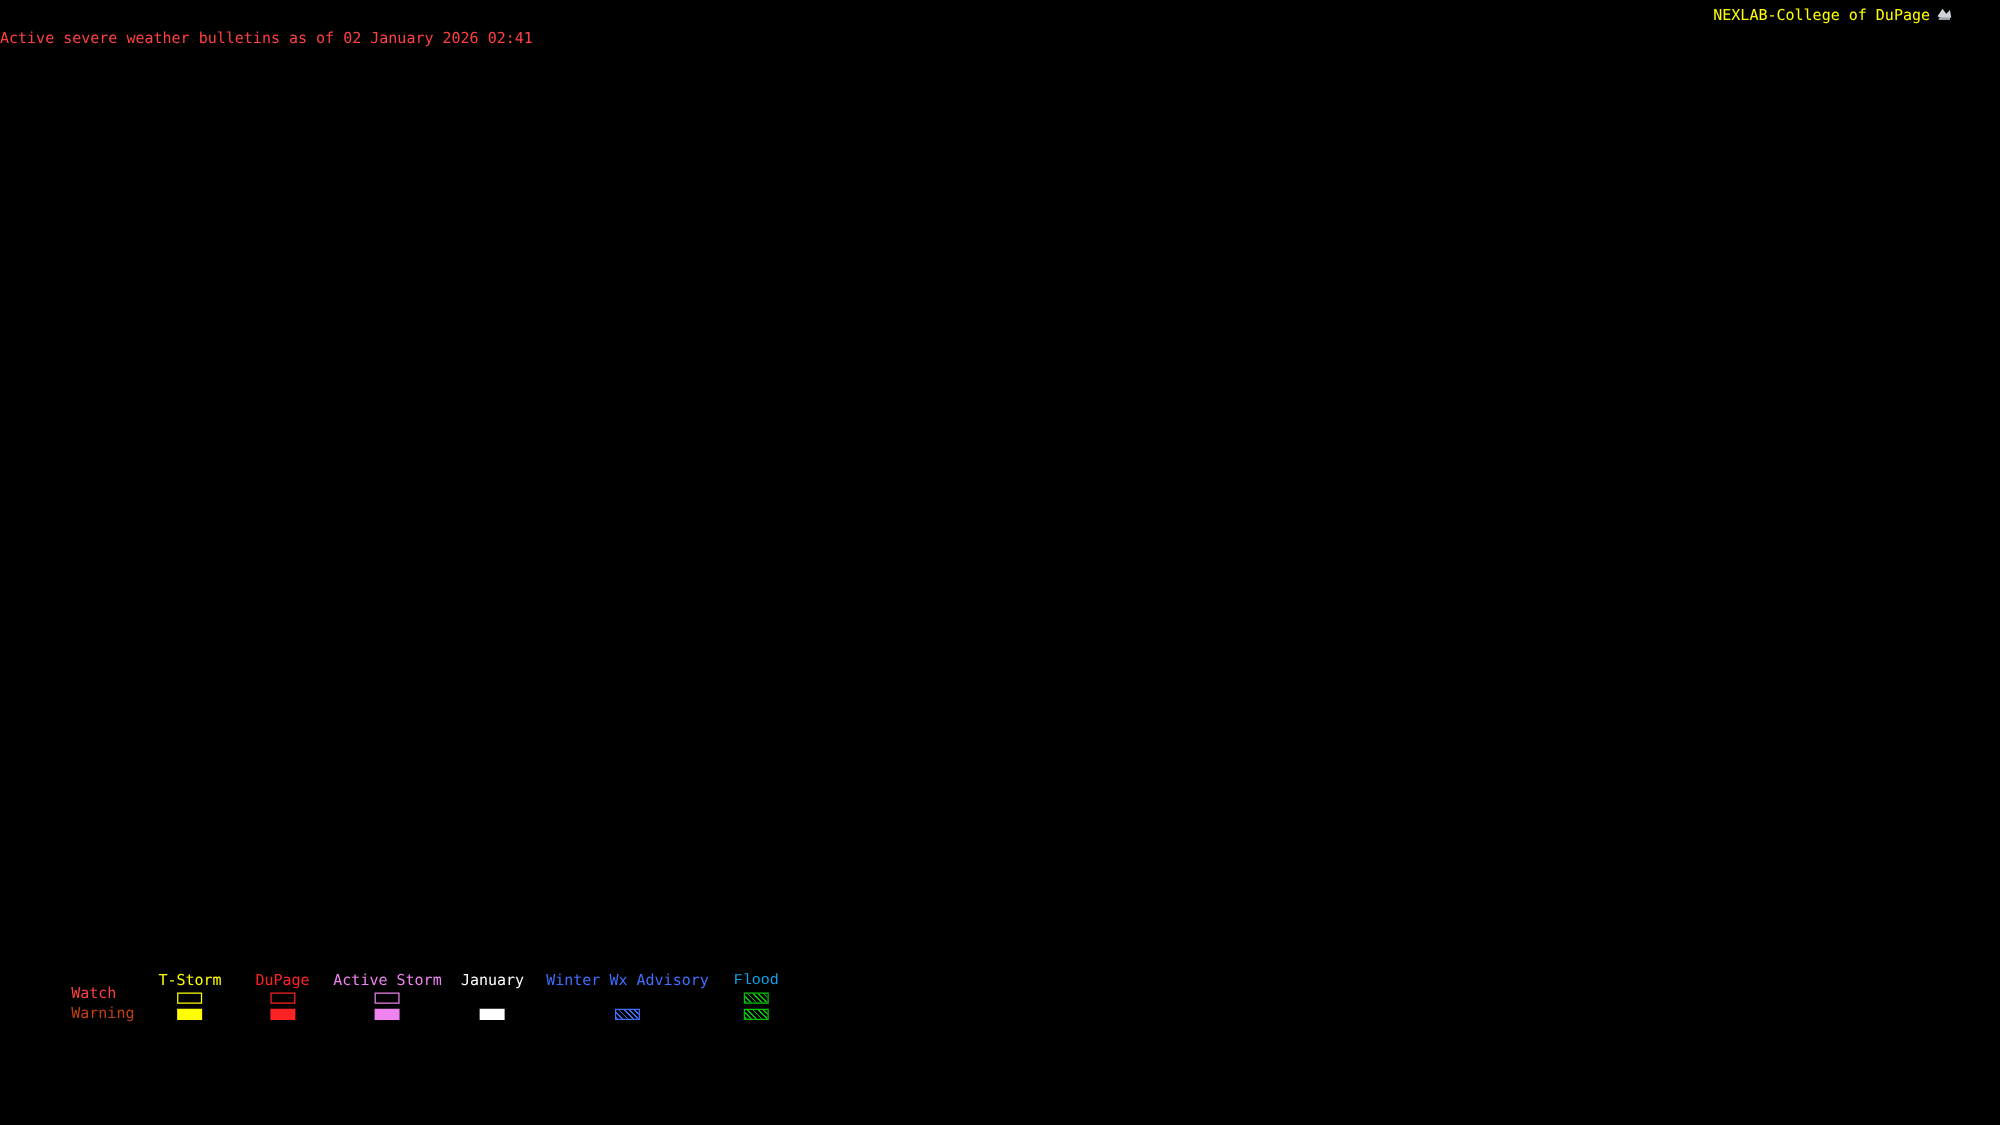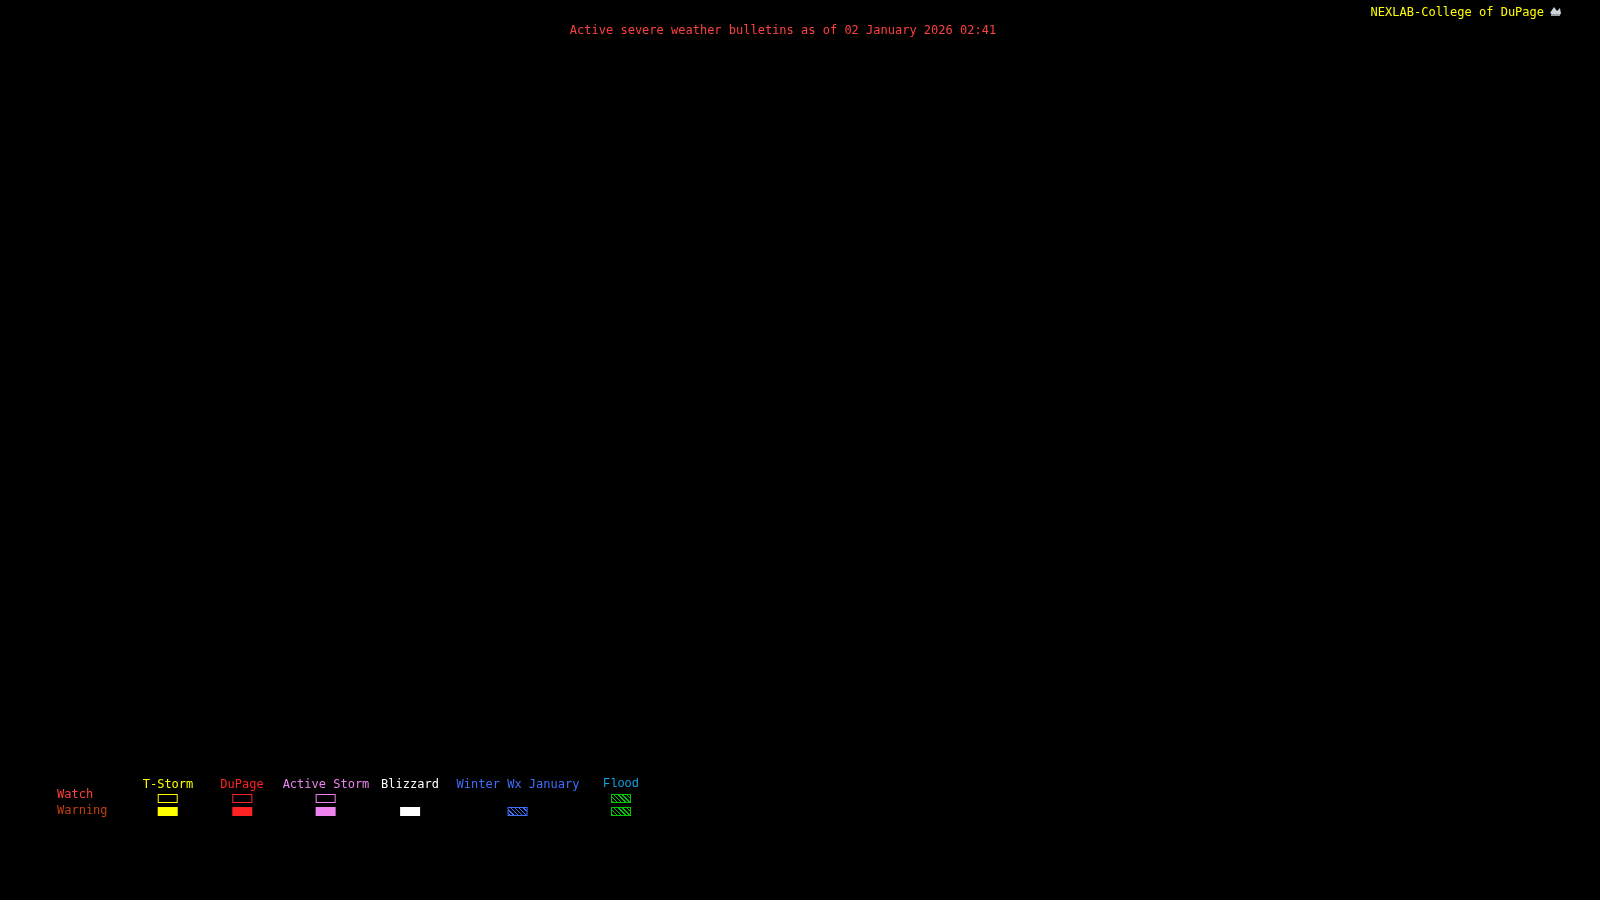--- a/index.html
+++ b/index.html
@@ -5,38 +5,37 @@
   html, body { margin: 0; padding: 0; }
   body {
     width: 1600px; height: 900px;
     background: #000000;
     position: relative;
     overflow: hidden;
     font-family: "DejaVu Sans Mono", "Liberation Mono", monospace;
   }
   .title {
     position: absolute; top: 23px; left: 0; width: 1566px;
-    text-align: center; font-size: 12px; white-space: nowrap;
+    text-align: left; font-size: 12px; white-space: nowrap;
     letter-spacing: 0;
   }
   .brand {
     position: absolute; top: 5px; right: 38px;
     display: flex; align-items: flex-start; gap: 5px;
     font-size: 12px; white-space: nowrap;
   }
   .brand-icon { width: 13px; height: 13px; display: inline-block; }
   .legend { position: absolute; left: 0; top: 0; width: 100%; height: 100%; }
   .row-label { position: absolute; left: 57px; font-size: 12px; white-space: nowrap; }
   .row-label.watch   { top: 787px; }
   .row-label.warning { top: 803px; }
   .legend-col {
     position: absolute; top: 777px;
     transform: translateX(-50%);
     text-align: center;
-    margin-left: 16px;
   }
   #legend-columns .legend-col:nth-child(1) { left: 152px; }
   #legend-columns .legend-col:nth-child(2) { left: 226px; }
   #legend-columns .legend-col:nth-child(3) { left: 310px; }
   #legend-columns .legend-col:nth-child(4) { left: 394px; }
   #legend-columns .legend-col:nth-child(5) { left: 502px; }
   #legend-columns .legend-col:nth-child(6) { left: 605px; }
   .col-label { font-size: 12px; white-space: nowrap; margin-bottom: 3px; }
   .swatch { width: 18px; height: 7px; margin: 0 auto 4px auto; box-sizing: content-box; }
   .sw-outline { border: 1px solid transparent; background: transparent; }
@@ -70,26 +69,26 @@
         <div class="col-label" style="color: rgb(255, 34, 34);">DuPage</div>
         <div class="swatch sw-outline" style="border-color: rgb(255, 34, 34);"></div>
         <div class="swatch sw-filled" style="background: rgb(255, 34, 34);"></div>
       </div>
       <div class="legend-col">
         <div class="col-label" style="color: rgb(238, 130, 238);">Active Storm</div>
         <div class="swatch sw-outline" style="border-color: rgb(238, 130, 238);"></div>
         <div class="swatch sw-filled" style="background: rgb(238, 130, 238);"></div>
       </div>
       <div class="legend-col">
-        <div class="col-label" style="color: rgb(255, 255, 255);">Blizzard</div>
+        <div class="col-label" style="color: rgb(255, 255, 255);">January</div>
         <div class="swatch sw-none"></div>
         <div class="swatch sw-filled" style="background: rgb(255, 255, 255);"></div>
       </div>
       <div class="legend-col">
-        <div class="col-label" style="color: rgb(63, 111, 255);">Winter Wx January</div>
+        <div class="col-label" style="color: rgb(63, 111, 255);">Winter Wx Advisory</div>
         <div class="swatch sw-none"></div>
         <div class="swatch sw-hatched" style="border-color: rgb(63, 111, 255); background-image: repeating-linear-gradient(45deg, rgb(63, 111, 255) 0px, rgb(63, 111, 255) 1px, transparent 1px, transparent 3px);"></div>
       </div>
       <div class="legend-col">
         <div class="col-label" style="color: #0ea5e9; font-family: Liberation Mono, monospace;">Flood</div>
         <div class="swatch sw-hatched" style="border-color: rgb(0, 200, 0); background-image: repeating-linear-gradient(45deg, rgb(0, 200, 0) 0px, rgb(0, 200, 0) 1px, transparent 1px, transparent 3px);"></div>
         <div class="swatch sw-hatched" style="border-color: rgb(0, 200, 0); background-image: repeating-linear-gradient(45deg, rgb(0, 200, 0) 0px, rgb(0, 200, 0) 1px, transparent 1px, transparent 3px);"></div>
       </div>
     </div>
 </div>

